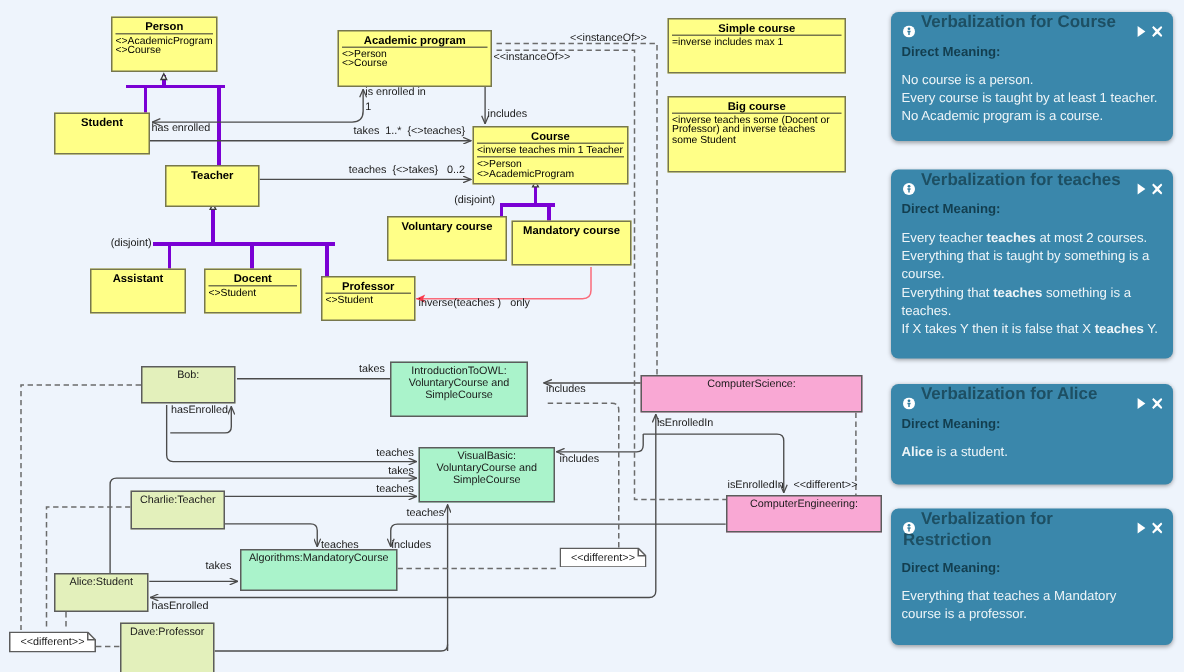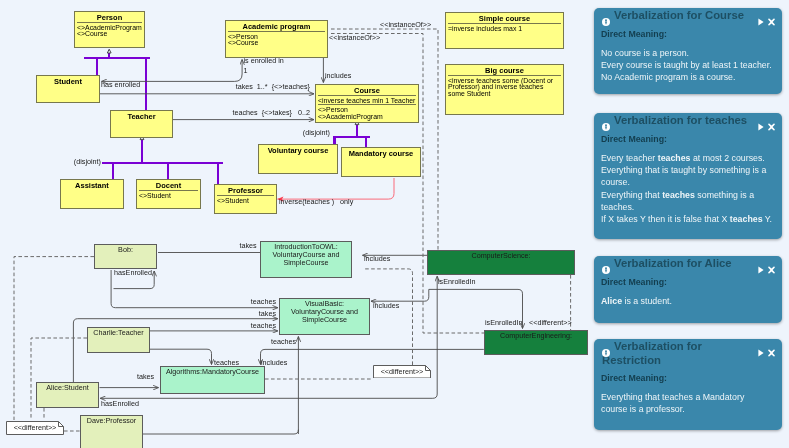--- a/index.html
+++ b/index.html
@@ -11,21 +11,21 @@
   .cls{position:absolute;box-sizing:border-box;border:1px solid #77774d;background:#ffff87;}
   .cls .ttl{font-weight:bold;font-size:7.5px;text-align:center;color:#000;line-height:9px;padding-top:1px;}
   .cls .sep{height:1px;background:#77774d;margin:0 2px;}
   .cls .cmp{padding:1.5px 0 0 2px;}
   .cls .attr{font-size:6.9px;line-height:6.9px;color:#000;white-space:pre;}
 
   .obj{position:absolute;box-sizing:border-box;border:1px solid #5c5c5c;}
   .obj .ttl{font-size:7.2px;text-align:center;color:#1a1a1a;line-height:8.2px;padding-top:1px;white-space:pre-line;}
   .obj.pale{background:#e3f0bb;}
   .obj.mint{background:#aaf3cb;}
-  .obj.bright{background:#15803d;}
+  .obj.bright{background:#f9a8d4;}
 
   .note{position:absolute;}
   .note svg{position:absolute;left:0;top:0;}
   .note span{font-size:7.2px;display:block;text-align:center;color:#1a1a1a;position:relative;}
 
   .dlabel{position:absolute;font-size:7.2px;color:#1a1a1a;white-space:pre;line-height:8px;margin-top:-2.5px;}
 
   .panel{position:absolute;box-sizing:border-box;background:#3a87ab;border-radius:5px;box-shadow:0 1px 3px rgba(0,0,0,.35);}
   .panel .hd{position:relative;padding:0px 34px 0 8px;min-height:16px;}
   .panel .hd .t{font-weight:bold;font-size:11.3px;color:#1d4f63;line-height:14.3px;display:block;text-indent:12px;}

